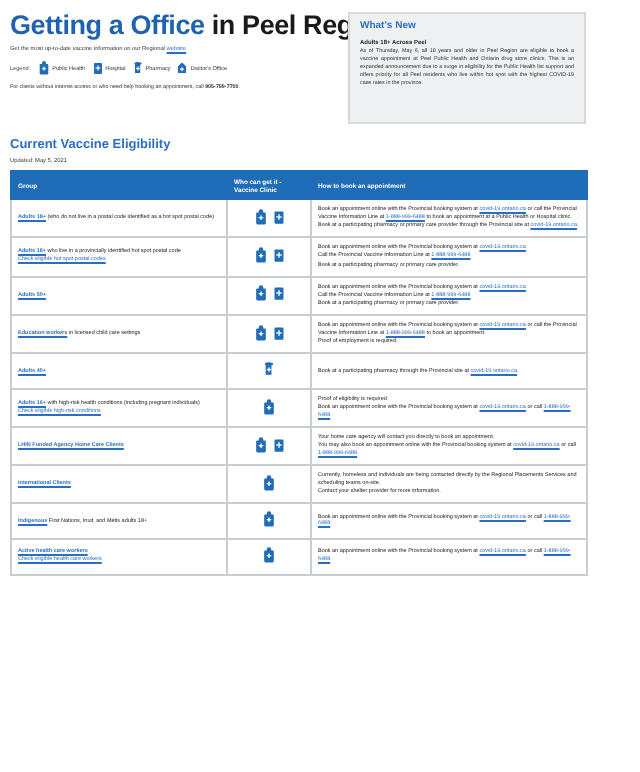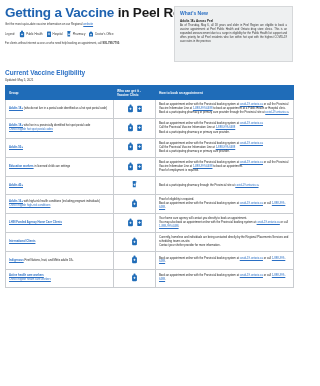--- a/index.html
+++ b/index.html
@@ -58,21 +58,21 @@
 </style>
 </head>
 <body>
 
 <div class="page">
 
   <div class="header-row">
 
     <div class="header-left">
       <div class="title">
-        <span class="accent">Getting a Vaccine</span><span> in Peel Region</span>
+        <span class="accent">Getting a Office</span><span> in Peel Region</span>
       </div>
 
       <div class="subtitle">
         <span>Get the most up-to-date vaccine information on our Regional </span><a href="#">website</a>
       </div>
 
       <div class="legend">
         <span class="legend-label">Legend:</span>
 
         <span class="legend-item">

